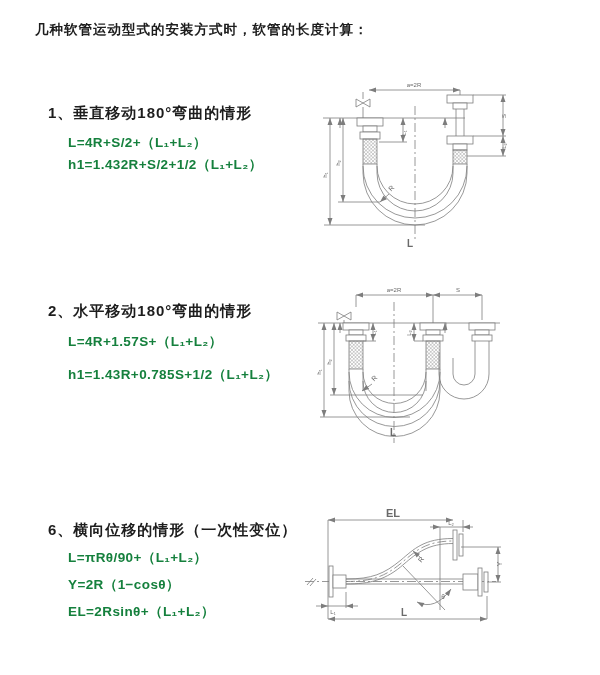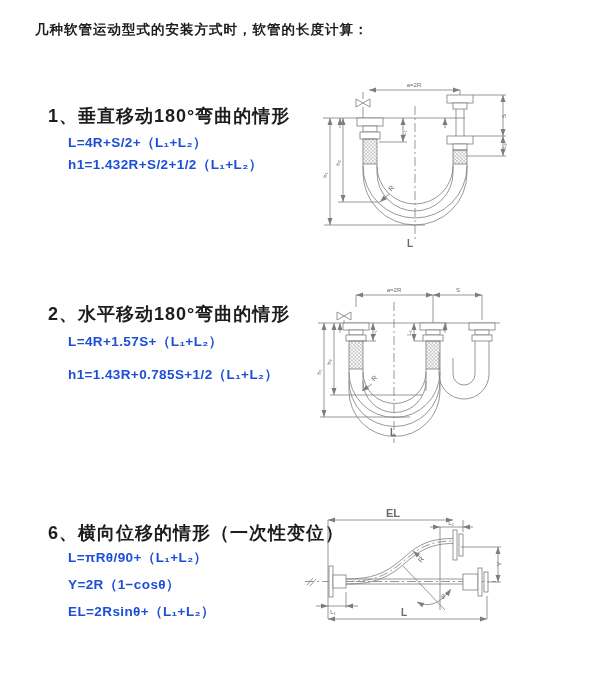--- a/index.html
+++ b/index.html
@@ -1,22 +1,22 @@
 <!DOCTYPE html>
 <html><head>
 <meta charset="utf-8">
 <style>
   html,body{margin:0;padding:0;background:#fff;}
   .page{
     position:relative;width:532px;height:675px;background:#ffffff;overflow:hidden;
     font-family:"Liberation Sans","DejaVu Sans",sans-serif;color:#1d1d1d;
   }
   .title{position:absolute;left:35px;top:21px;font-size:13.5px;font-weight:600;letter-spacing:1px;}
-  .sec-heading{position:absolute;left:48px;font-size:18px;font-weight:600;letter-spacing:1px;}
-  .formula{position:absolute;left:68px;font-size:13.5px;font-weight:600;letter-spacing:0.4px;color:#1d4ed8;}
+  .sec-heading{position:absolute;left:48px;font-size:15px;font-weight:600;letter-spacing:1px;}
+  .formula{position:absolute;left:68px;font-size:13.5px;font-weight:600;letter-spacing:0.4px;color:#15803d;}
   .diagram{position:absolute;}
   .diagram text{font-family:"Liberation Sans","DejaVu Sans",sans-serif;fill:#6a6a6a;}
   .dimtxt{font-size:6px;}
   .bigtxt{font-size:10px;font-weight:600;fill:#5a5a5a;}
 </style>
 </head>
 <body>
 
 <div class="page">
 

